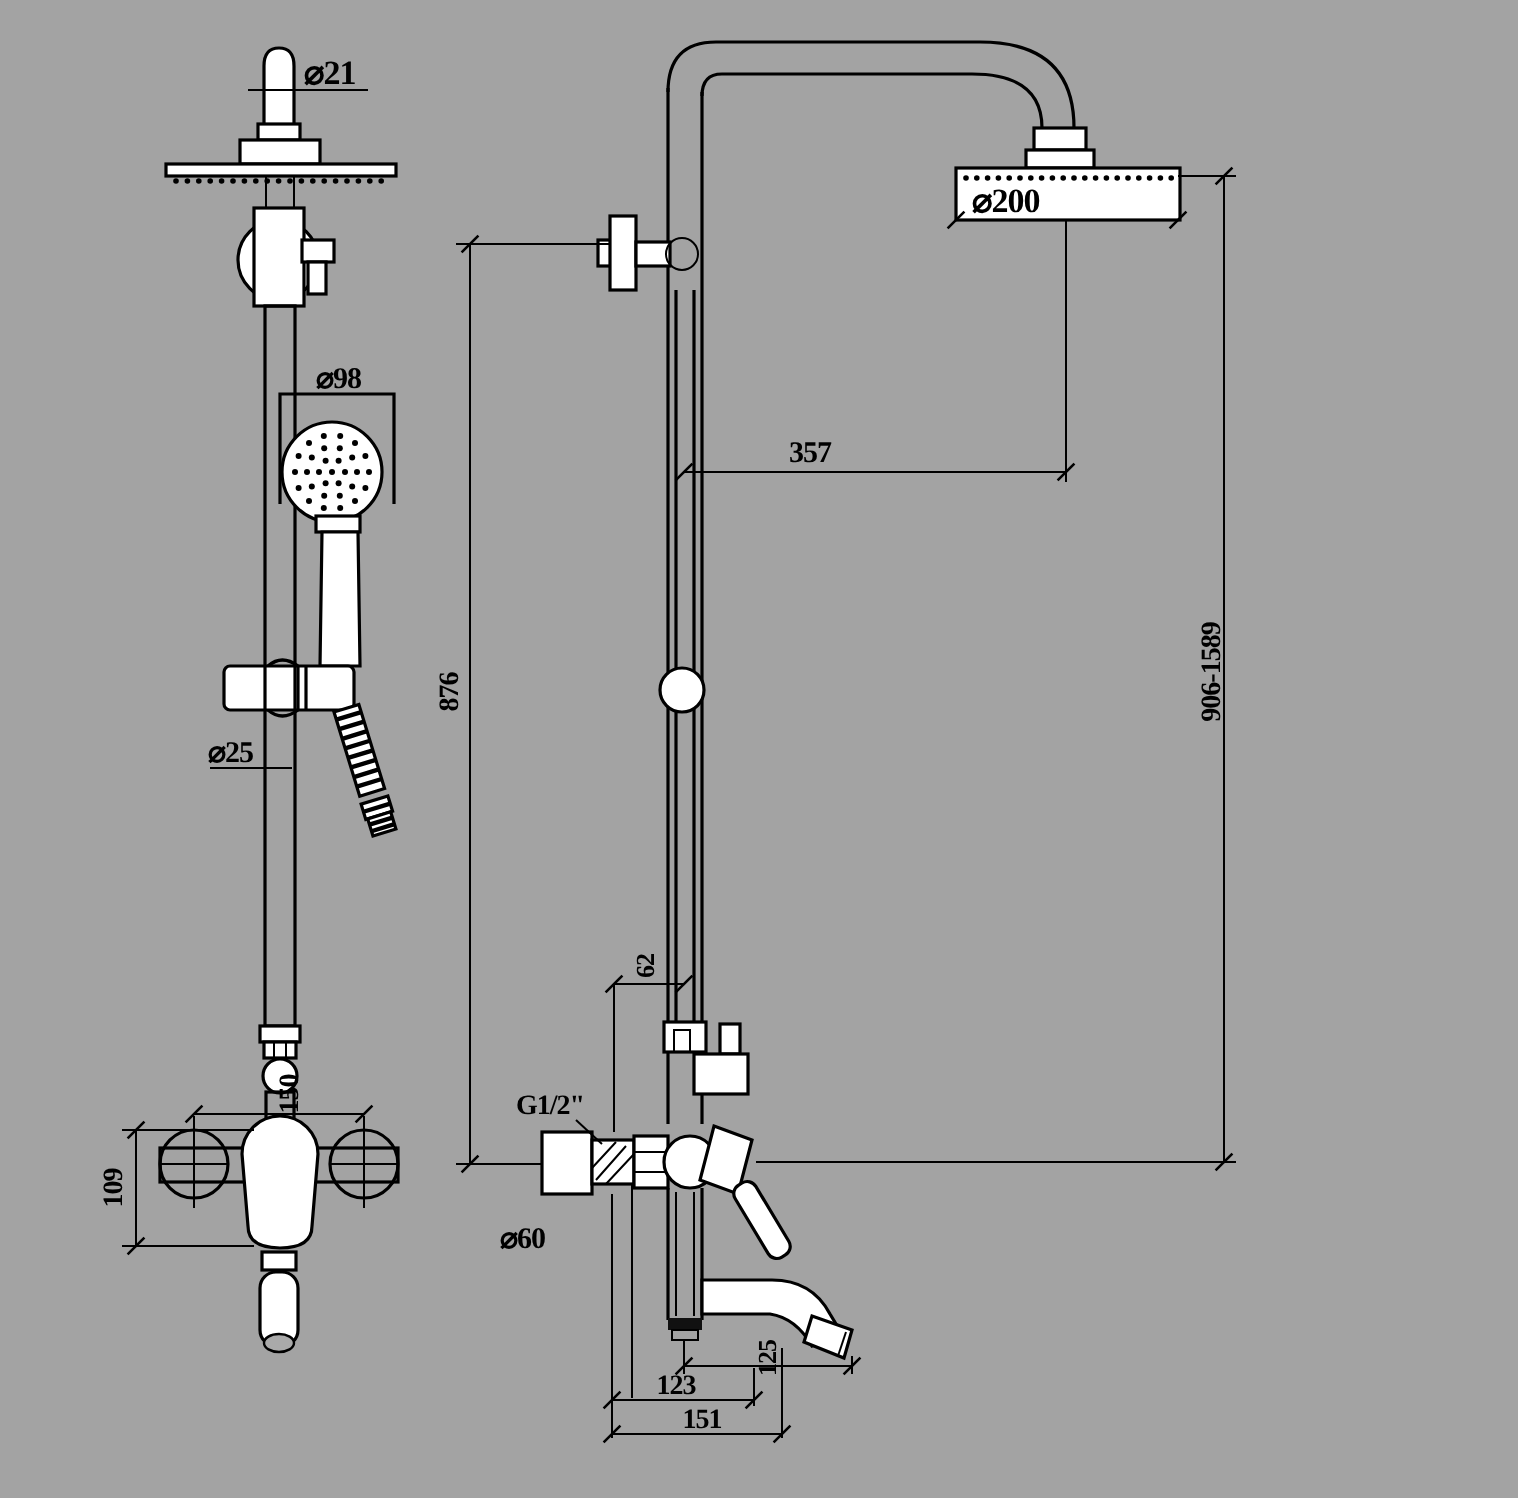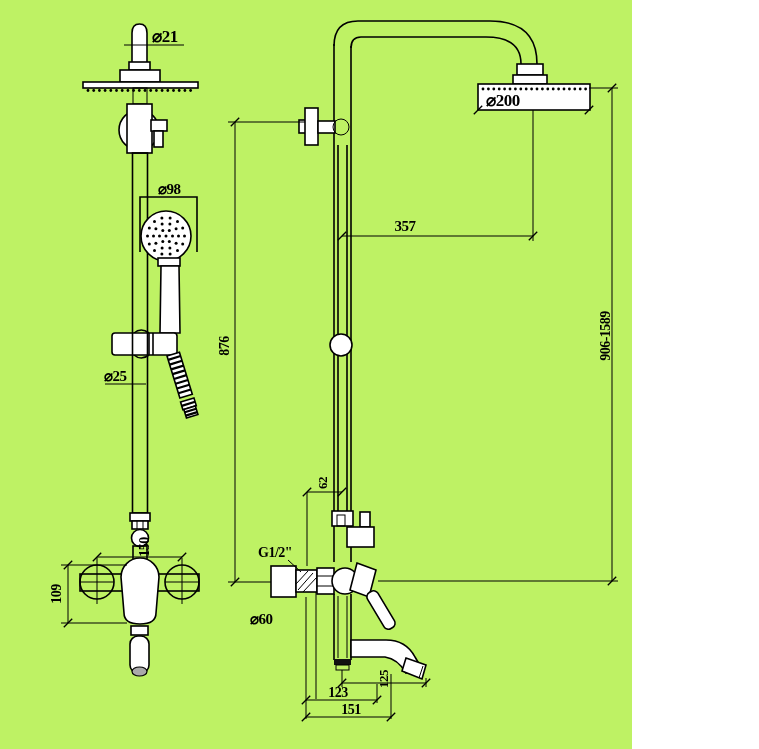--- a/index.html
+++ b/index.html
@@ -1,16 +1,16 @@
 <!DOCTYPE html>
 <html><head>
 <meta charset="utf-8">
 <style>
   html,body{margin:0;padding:0;background:#fff}
-  .canvas{position:relative;width:632px;height:749px;background:#bef264;overflow:hidden;
+  .canvas{position:relative;width:759px;height:749px;background:#a3a3a3;overflow:hidden;
           font-family:"Liberation Serif",serif}
   svg{position:absolute;left:0;top:0}
   .o  {fill:none;stroke:#000;stroke-width:1.6}
   .ow {fill:#fff;stroke:#000;stroke-width:1.6}
   .thin{fill:none;stroke:#000;stroke-width:1}
   .d  {fill:none;stroke:#000;stroke-width:1}
   .hr {fill:none;stroke:#000;stroke-width:2.2}
   .tk {stroke:#000;stroke-width:1.3}
   .dim{fill:#000;font-weight:bold;font-family:"Liberation Serif",serif;letter-spacing:-0.5px}
   .s13{font-size:13px}.s14{font-size:14px}.s15{font-size:15px}.s17{font-size:17px}

